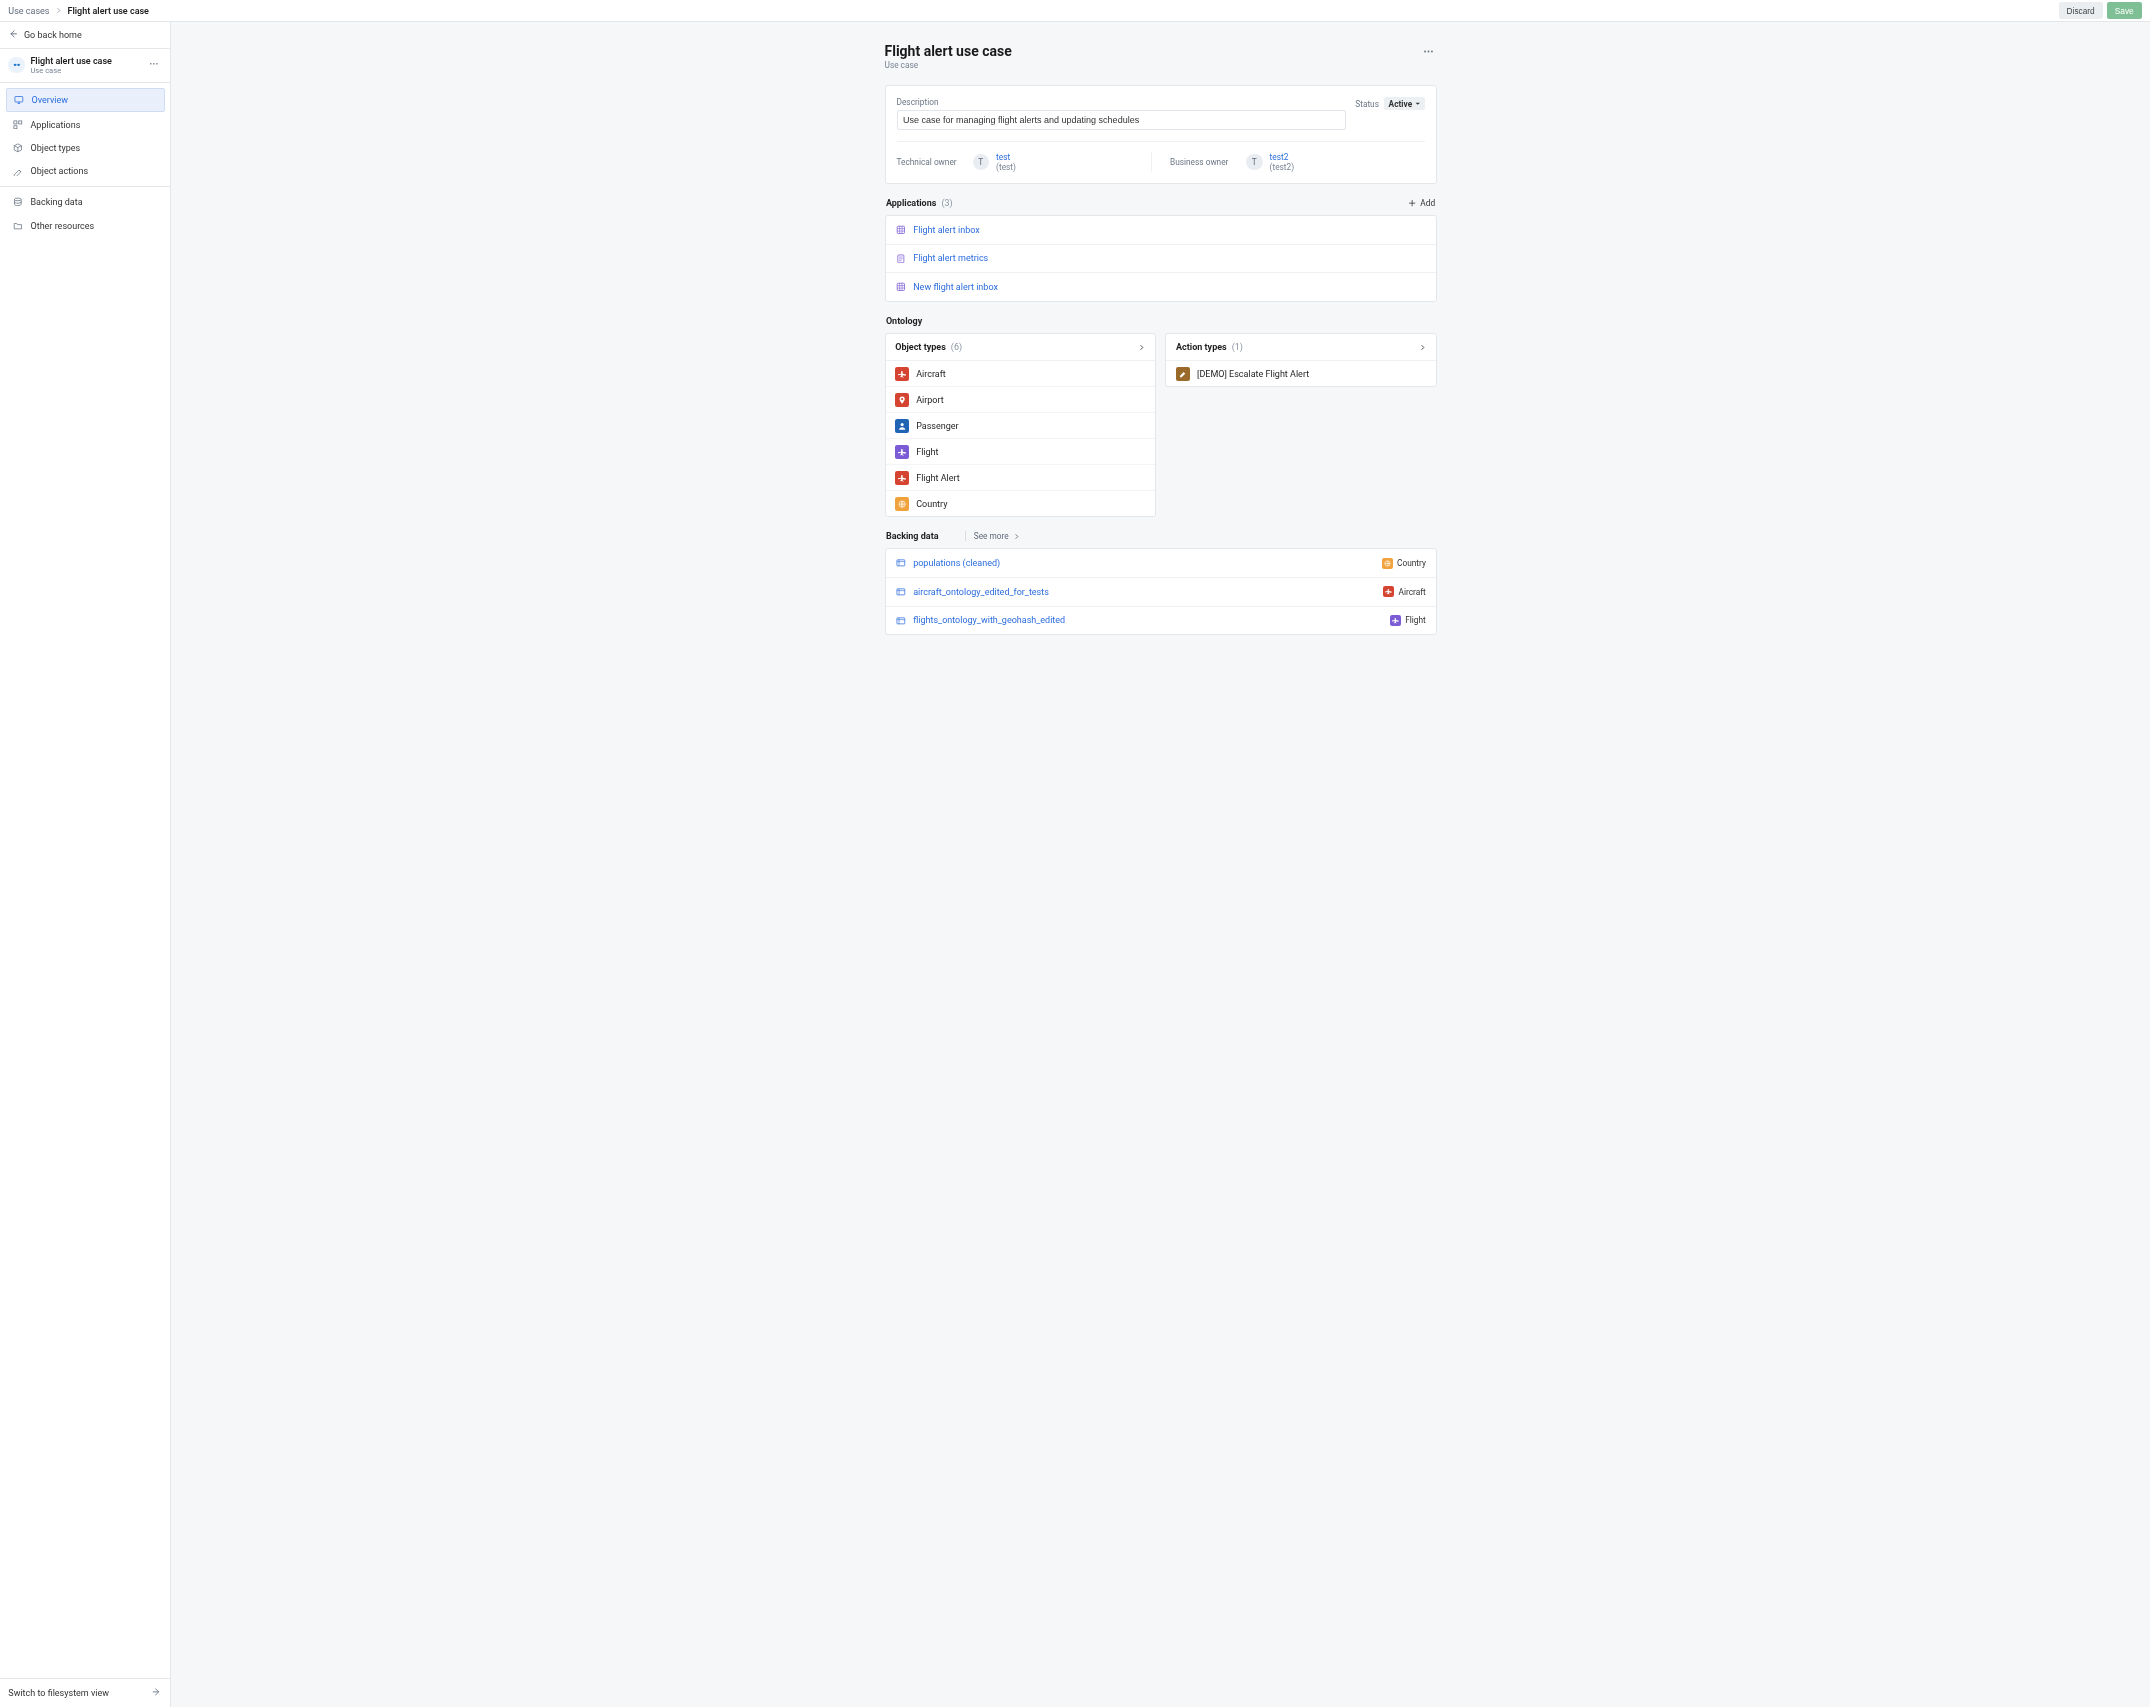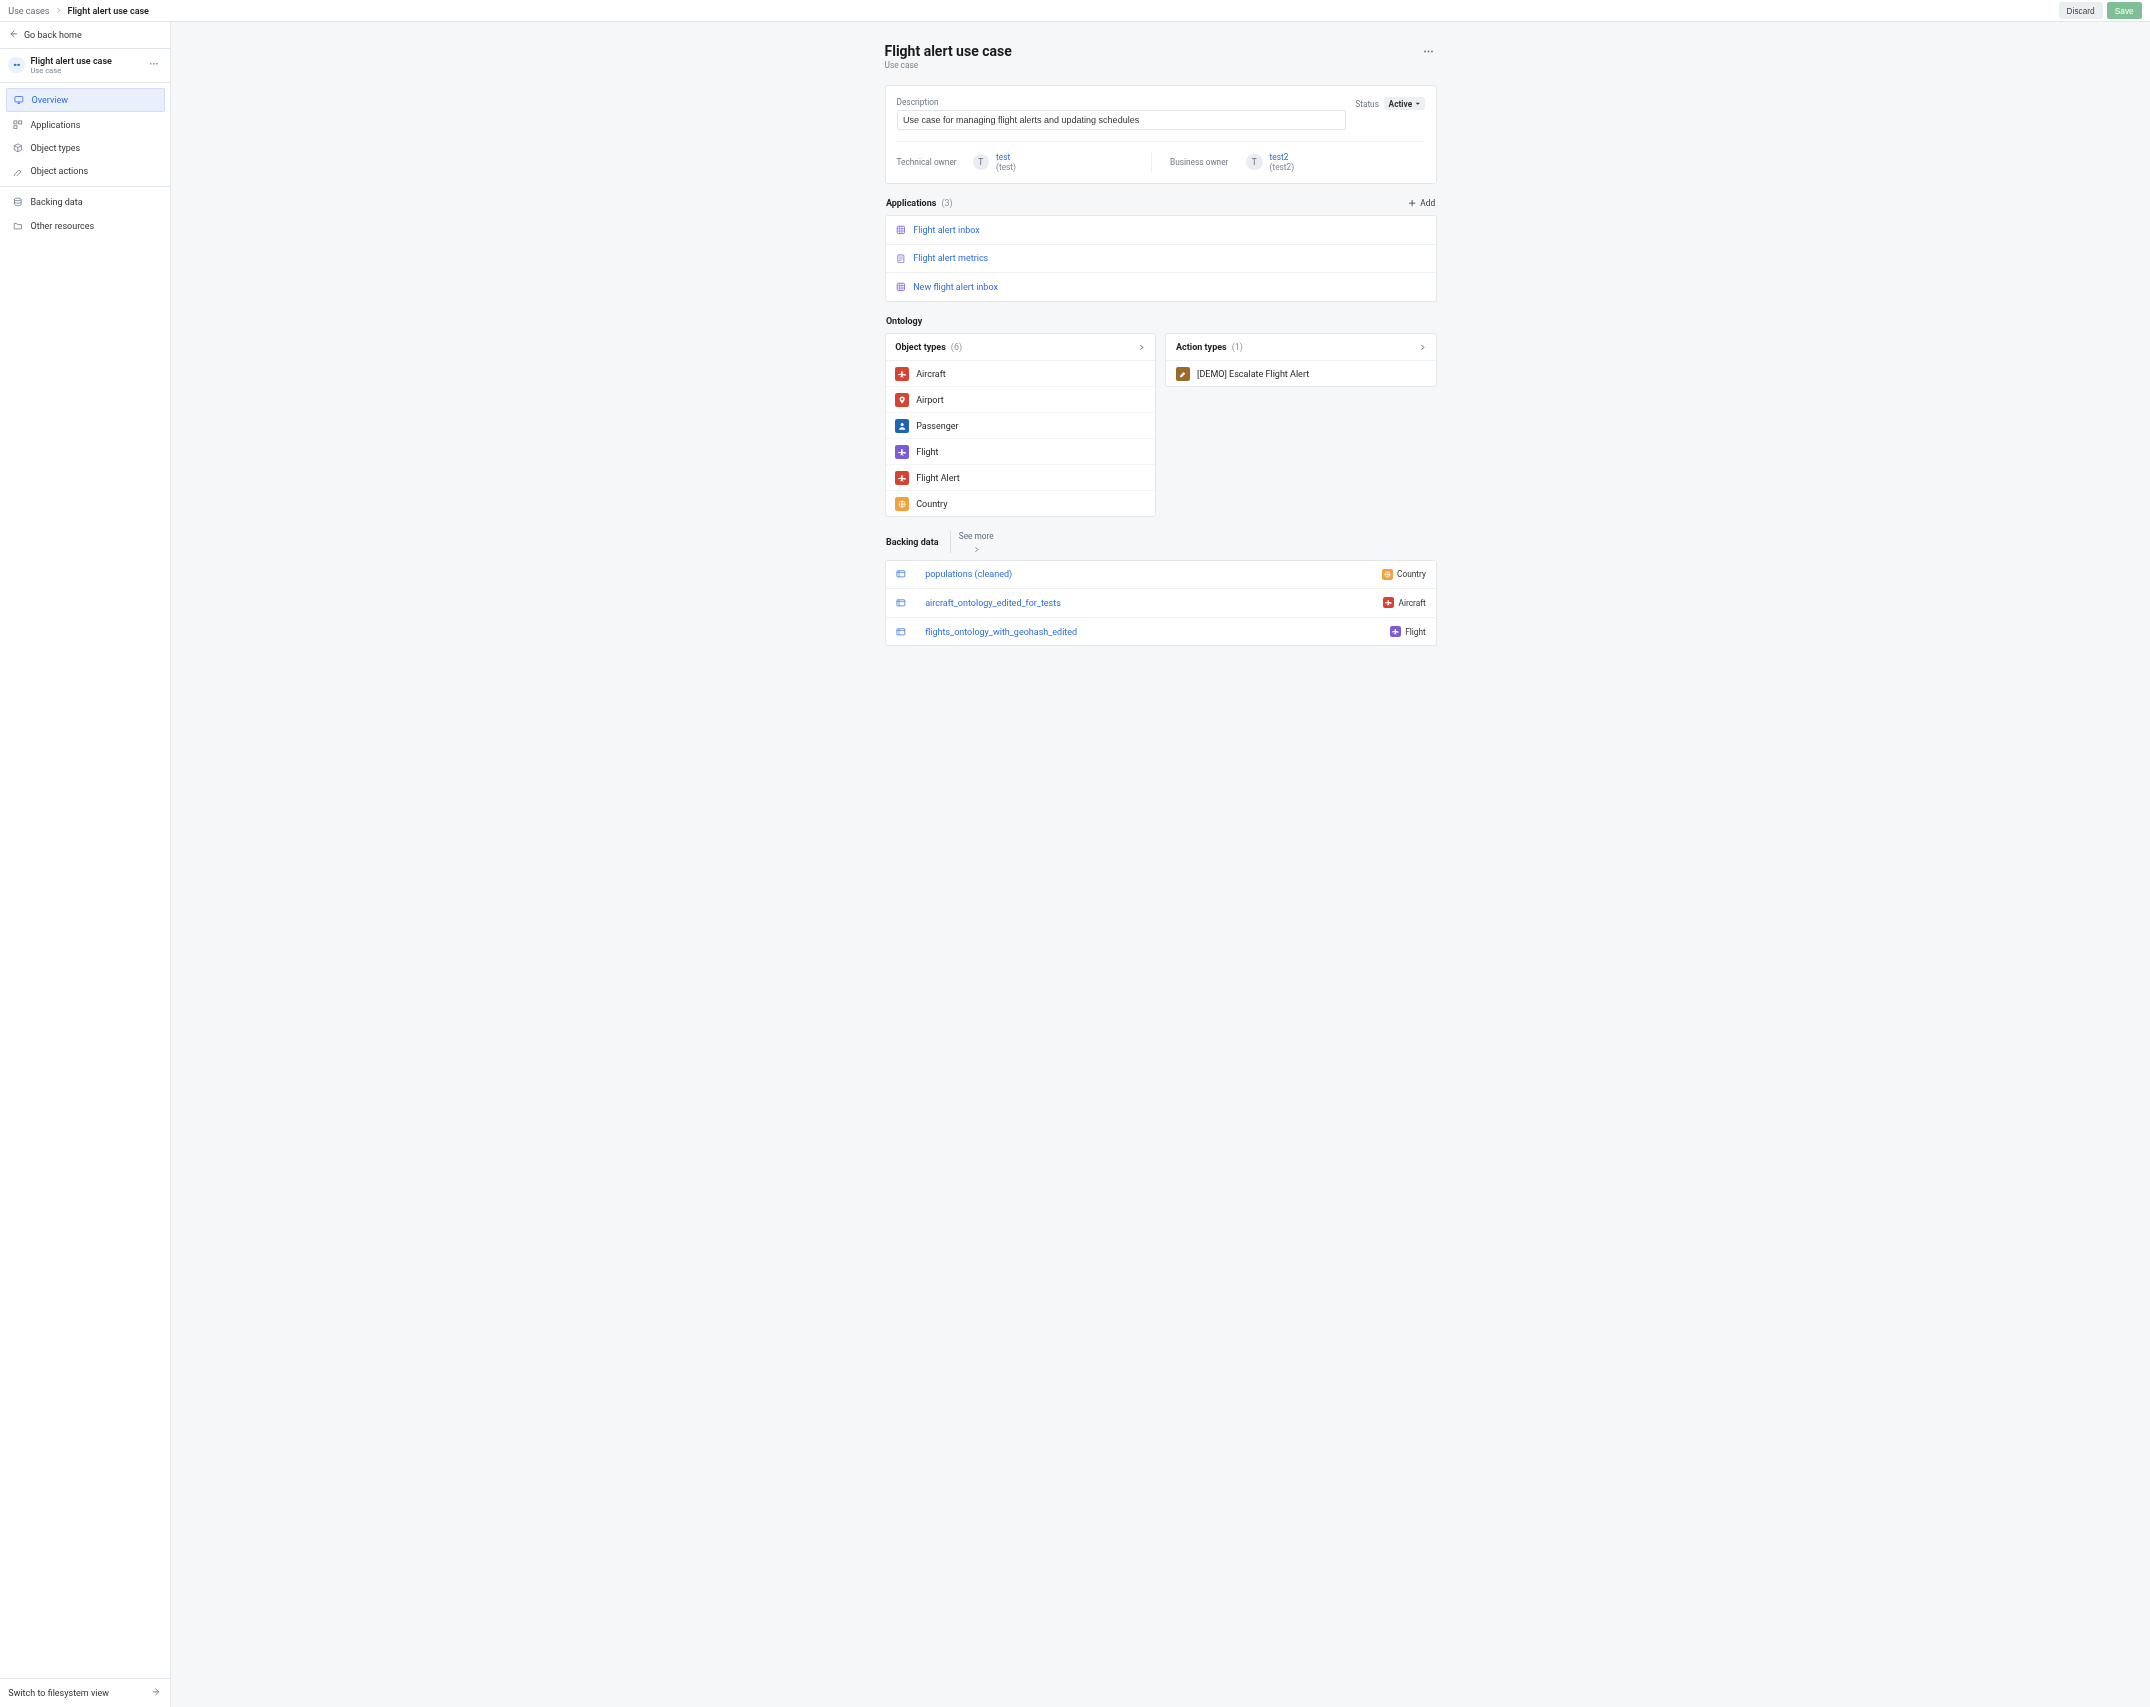--- a/index.html
+++ b/index.html
@@ -142,25 +142,25 @@
     align-items: center; justify-content: center; color: #fff; font-size: 7.6px; flex-shrink: 0;
   }
   .bg-red { background: #d44431; }
   .bg-blue { background: #2064b4; }
   .bg-purple { background: #7c5bd6; }
   .bg-orange { background: #f0a23c; color:#fff; }
   .bg-brown { background: #9a6a2a; }
 
   .see-more {
     display: inline-flex; align-items: center; gap: 4.1px; color: #5f6b7a;
-    border-left: 0.7px solid #d9dde2; padding-left: 8.3px; margin-left: 11px; cursor: pointer; font-size: 8.3px; flex-direction: column;
+    border-left: 0.7px solid #d9dde2; padding-left: 8.3px; margin-left: 26px; cursor: pointer; font-size: 8.3px;
   }
 
   .ds-row {
-    display: flex; align-items: center; gap: 19px; padding: 8.3px 9.7px;
+    display: flex; align-items: center; gap: 7px; padding: 8.3px 9.7px;
     border-top: 0.7px solid #eef1f3; cursor: pointer;
   }
   .ds-row:first-child { border-top: 0; }
   .ds-row .link { color: #2b6cde; font-size: 9px; }
   .ds-right { margin-left: auto; display: inline-flex; align-items: center; gap: 4.1px; font-size: 8.3px; color: #333; }
 </style>
 </head>
 <body>
 
 <div class="app">

